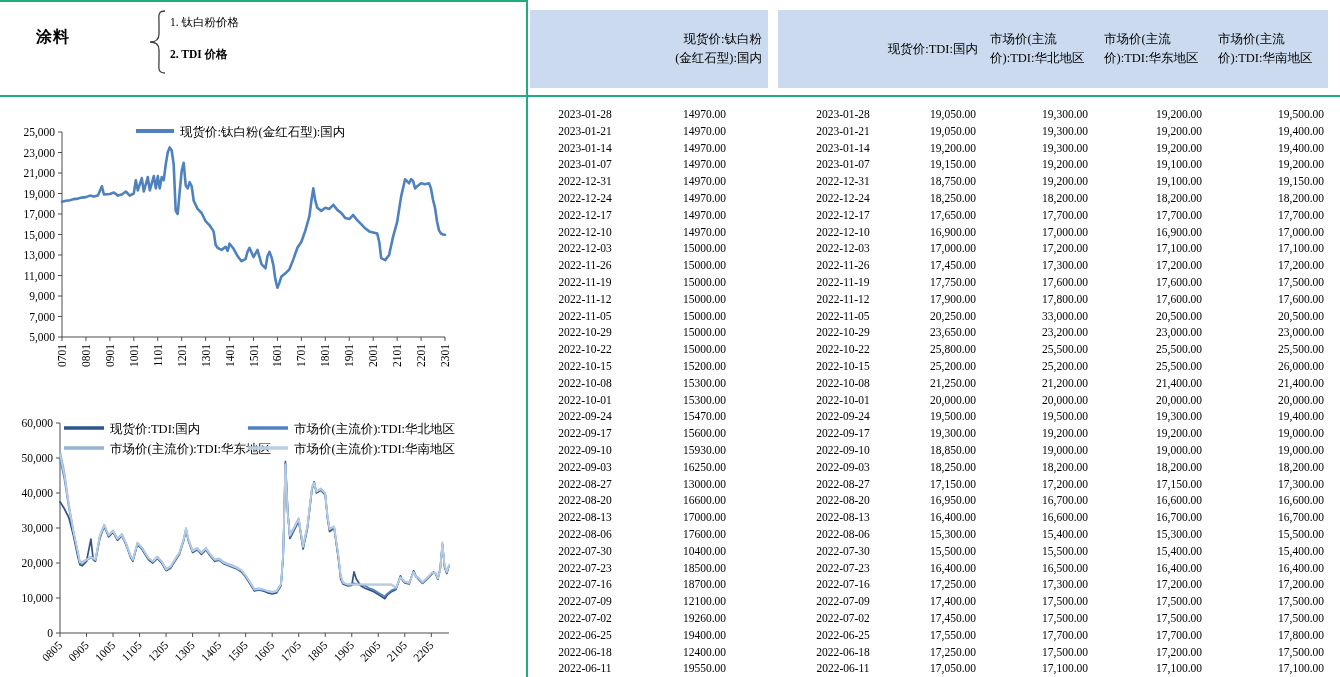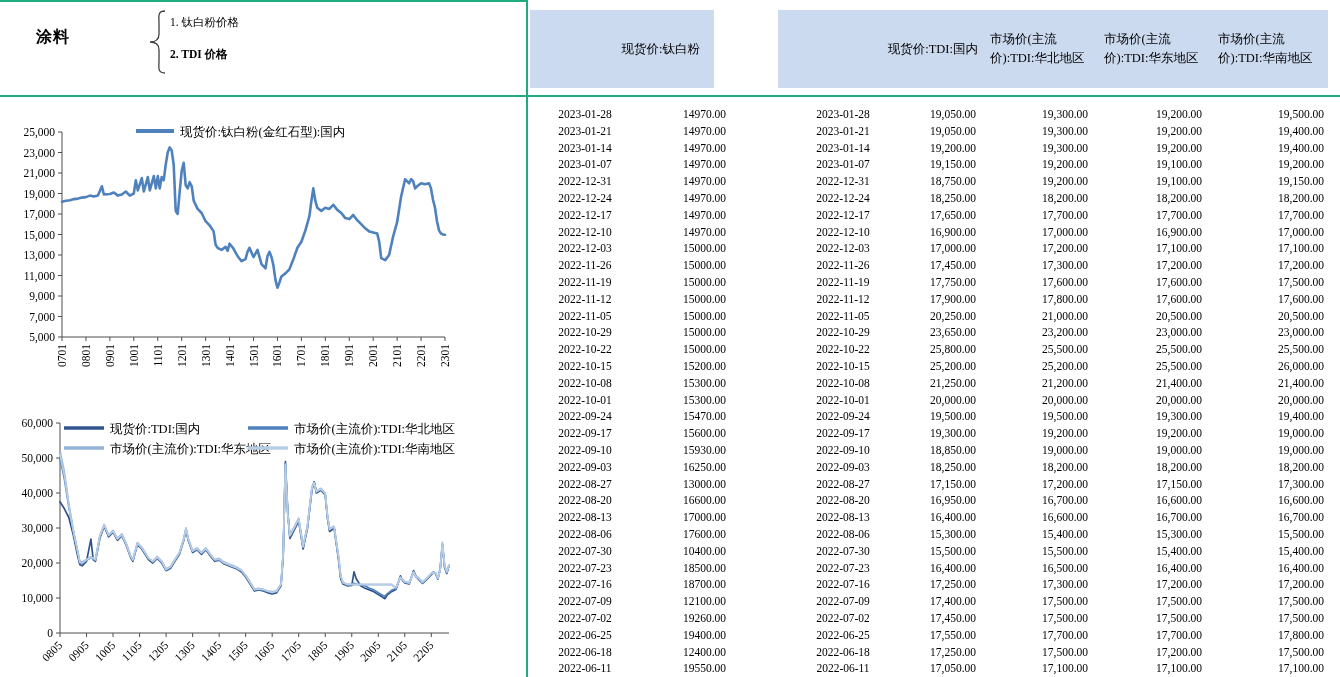--- a/index.html
+++ b/index.html
@@ -4,21 +4,21 @@
 <style>
   html,body{margin:0;padding:0;}
   body{
     width:1340px;height:677px;position:relative;overflow:hidden;
     background:#ffffff;font-family:"Liberation Serif","DejaVu Serif",serif;color:#000;
   }
   .green-line{position:absolute;background:#1EAD7C;}
   #page-title{position:absolute;left:36px;top:27px;font-size:16px;letter-spacing:1px;font-weight:bold;}
   .outline-item{position:absolute;left:170px;font-size:11.5px;}
   .hdr-box{position:absolute;top:10px;height:78px;background:#CBDAEF;display:flex;flex-direction:column;justify-content:center;font-size:12.5px;line-height:19px;}
-  #t1-header{left:530px;width:184px;text-align:right;padding-right:14px;box-sizing:border-box;}
+  #t1-header{left:530px;width:238px;text-align:right;padding-right:6px;box-sizing:border-box;}
   #t2-header{left:778px;width:550px;}
   .t2h{position:absolute;top:0;height:78px;display:flex;flex-direction:column;justify-content:center;font-size:12.5px;line-height:19px;}
   #t2h-c1{left:0;width:200px;text-align:right;}
   #t2h-c2{left:212px;width:120px;}
   #t2h-c3{left:326px;width:120px;}
   #t2h-c4{left:440px;width:108px;}
   #t1-rows{position:absolute;left:530px;top:106px;width:198px;}
   #t2-rows{position:absolute;left:778px;top:106px;width:548px;}
   .t1-row{display:grid;grid-template-columns:110px 88px;height:16.8px;line-height:16.8px;font-size:11.5px;}
   .t2-row{display:grid;grid-template-columns:130px 70px 112px 114px 122px;height:16.8px;line-height:16.8px;font-size:11.5px;}
@@ -160,20 +160,21 @@
     <line x1="240" y1="32" x2="280" y2="32" stroke="#4F81BD" stroke-width="3.5"></line>
     <text x="286" y="36.5" font-size="12.5" fill="#000">市场价(主流价):TDI:华北地区</text>
     <line x1="56" y1="52" x2="96" y2="52" stroke="#95B3D7" stroke-width="3.5"></line>
     <text x="102" y="56.5" font-size="12.5" fill="#000">市场价(主流价):TDI:华东地区</text>
     <line x1="240" y1="52" x2="280" y2="52" stroke="#B8CCE4" stroke-width="3.5"></line>
     <text x="286" y="56.5" font-size="12.5" fill="#000">市场价(主流价):TDI:华南地区</text>
   </svg>
 
 <div id="t1-header" class="hdr-box">
   <div>现货价:钛白粉</div>
+  <div>(金红石型):国内</div>
 </div>
 
 <div id="t2-header" class="hdr-box">
   <div id="t2h-c1" class="t2h">
     <div>现货价:TDI:国内</div>
   </div>
   <div id="t2h-c2" class="t2h">
     <div>市场价(主流</div>
       <div>价):TDI:华北地区</div>
   </div>
@@ -406,21 +407,21 @@
     <div class="t2-row">
       <div class="cell-date">2022-11-12</div>
       <div class="cell-val">17,900.00</div>
       <div class="cell-val">17,800.00</div>
       <div class="cell-val">17,600.00</div>
       <div class="cell-val">17,600.00</div>
     </div>
     <div class="t2-row">
       <div class="cell-date">2022-11-05</div>
       <div class="cell-val">20,250.00</div>
-      <div class="cell-val">21,000.00</div>
+      <div class="cell-val">33,000.00</div>
       <div class="cell-val">20,500.00</div>
       <div class="cell-val">20,500.00</div>
     </div>
     <div class="t2-row">
       <div class="cell-date">2022-10-29</div>
       <div class="cell-val">23,650.00</div>
       <div class="cell-val">23,200.00</div>
       <div class="cell-val">23,000.00</div>
       <div class="cell-val">23,000.00</div>
     </div>

